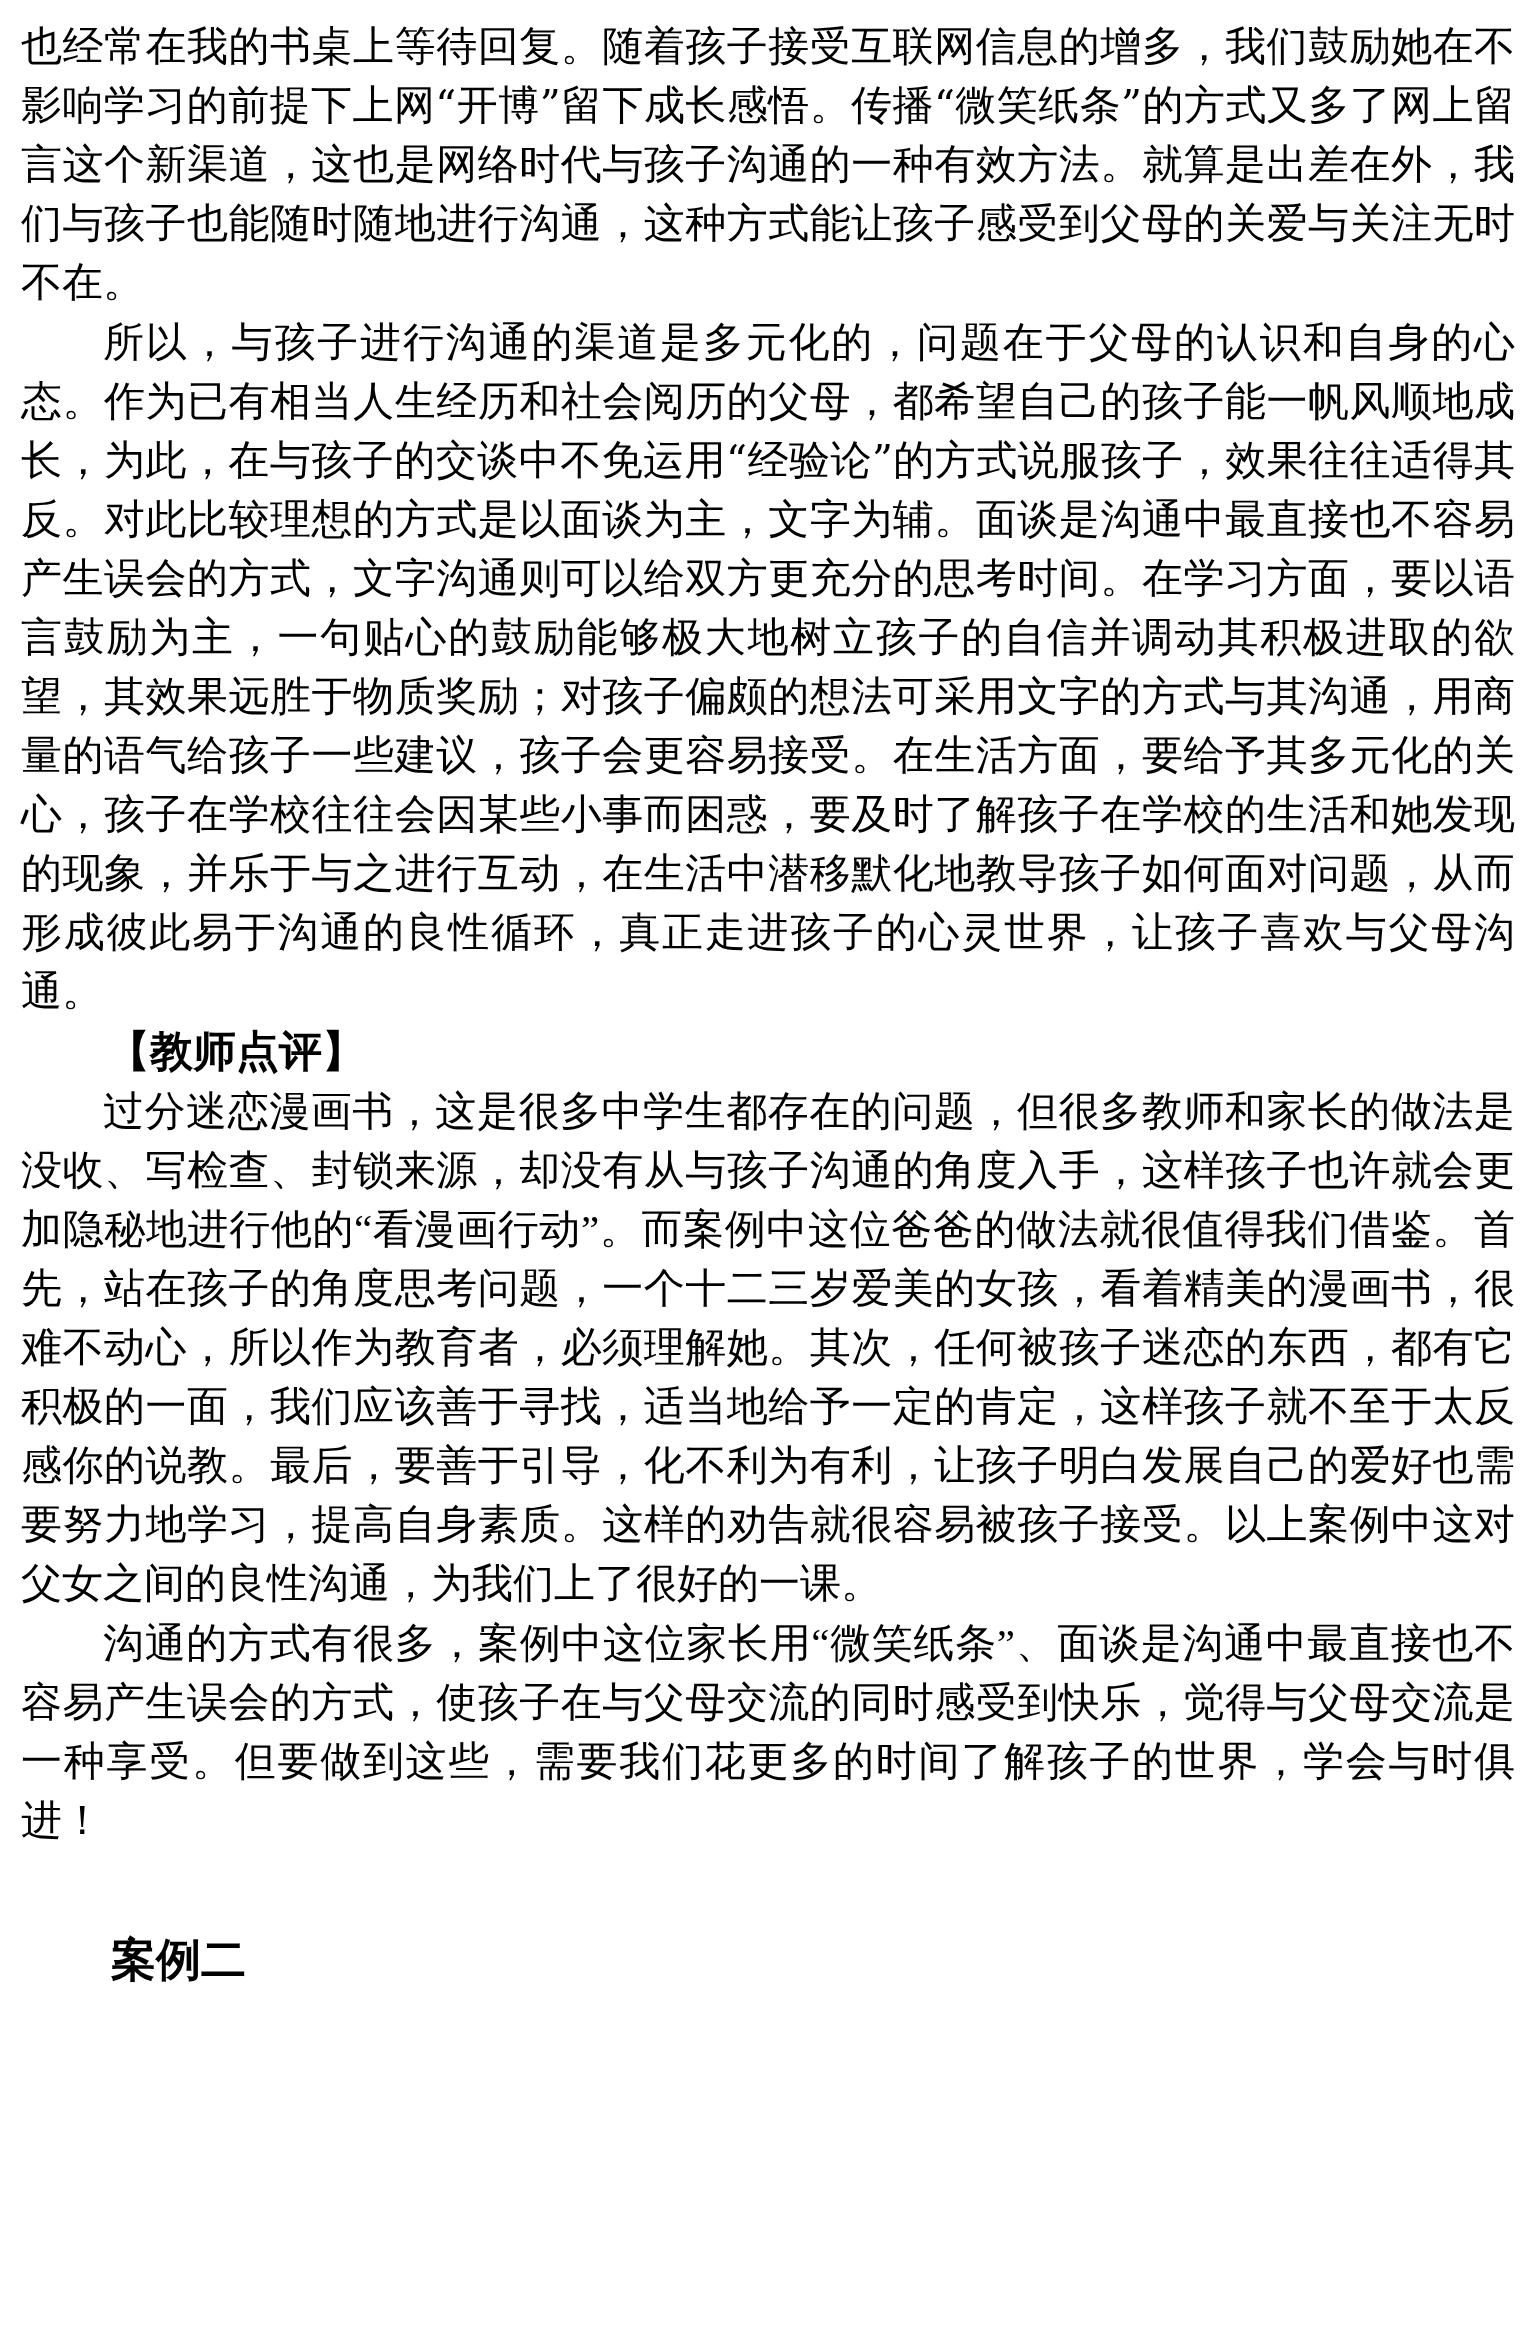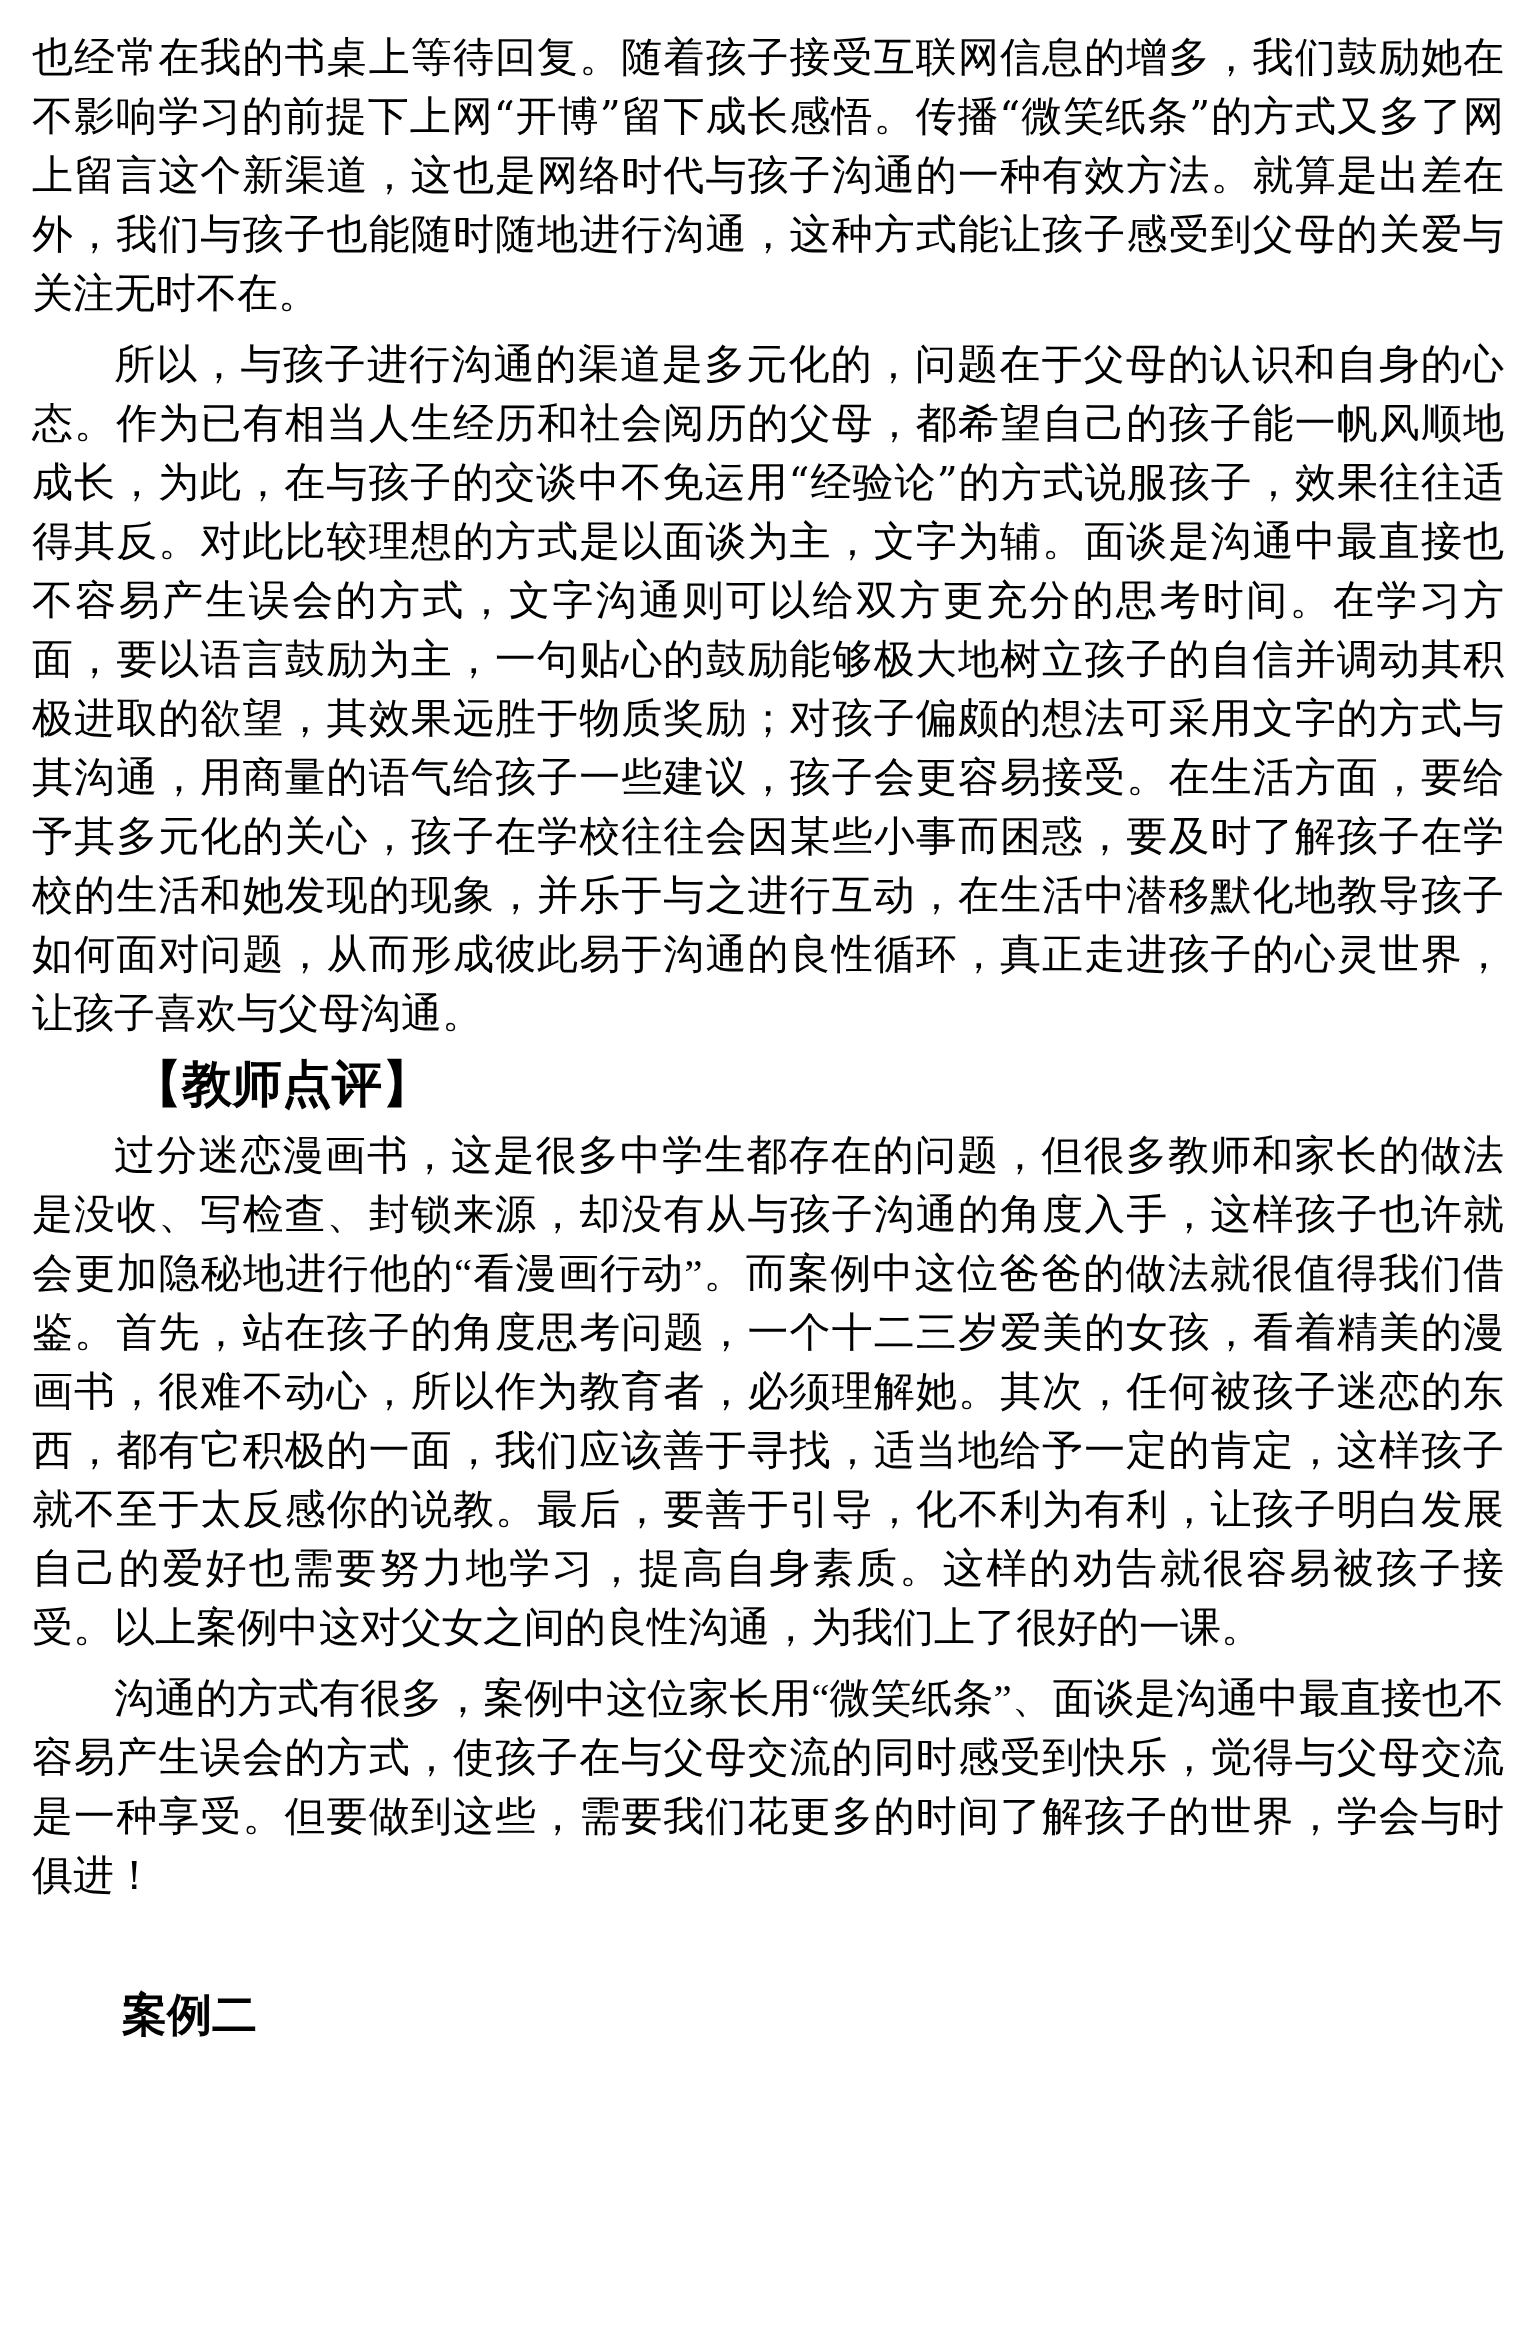--- a/index.html
+++ b/index.html
@@ -14,37 +14,37 @@
     box-sizing: border-box;
     background: #ffffff;
     color: #000000;
     padding: 16px 20px 0 20px;
     overflow: hidden;
     font-family: "DejaVu Serif", serif;
     font-size: 41px;
     line-height: 59px;
   }
   .page p {
-    margin: 12px;
+    margin: 1px;
     text-align: justify;
     text-justify: inter-ideograph;
   }
   .indent { text-indent: 2em; }
   .kai {
     font-family: "DejaVu Serif", serif;
     font-weight: 400;
   }
   .song {
     font-family: "Liberation Serif", serif;
     font-weight: 400;
   }
   .heading-hei {
     font-family: "DejaVu Sans", sans-serif;
     font-weight: 700;
-    font-size: 50px;
+    font-size: 43px;
     line-height: 59px;
     text-indent: 2em;
     margin: 0;
   }
   .attribution {
     text-align: right !important;
     padding-right: 40px;
   }
   .case-label {
     margin-top: 80px !important;

